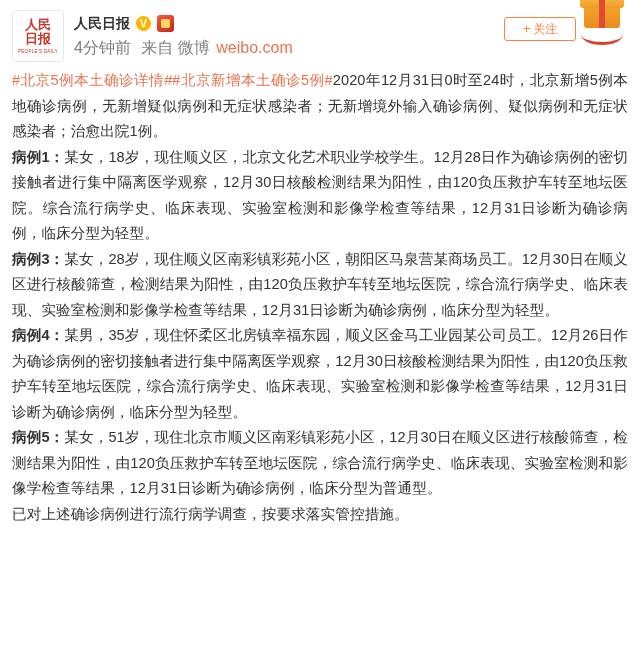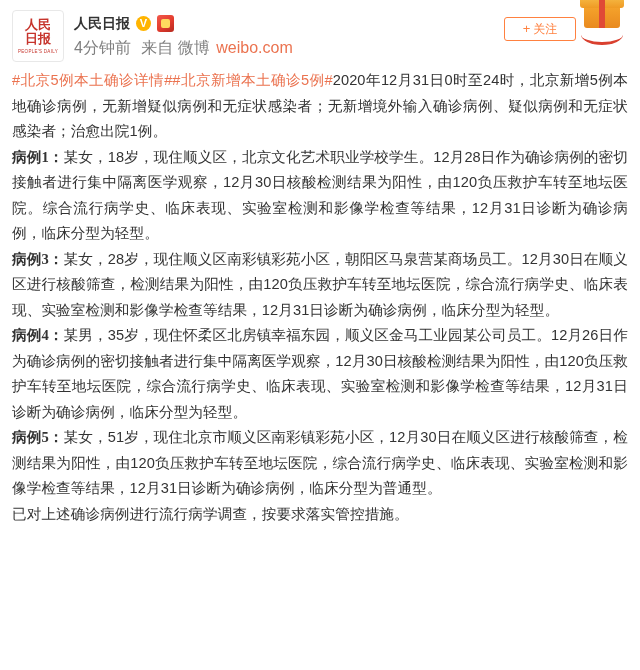--- a/index.html
+++ b/index.html
@@ -206,21 +206,20 @@
   }
   .content .topic {
     color: #eb7350;
     text-decoration: none;
   }
   .content p {
     margin: 0;
   }
   .case-label {
     font-weight: bold;
-    font-family: Liberation Serif, serif;
   }
 </style>
 </head>
 <body>
 
 <div class="post">
 
   <div class="header">
 
     <div class="avatar">

